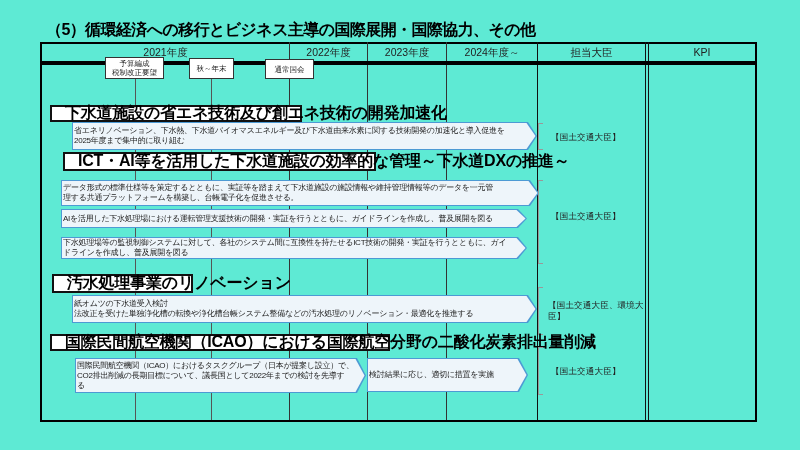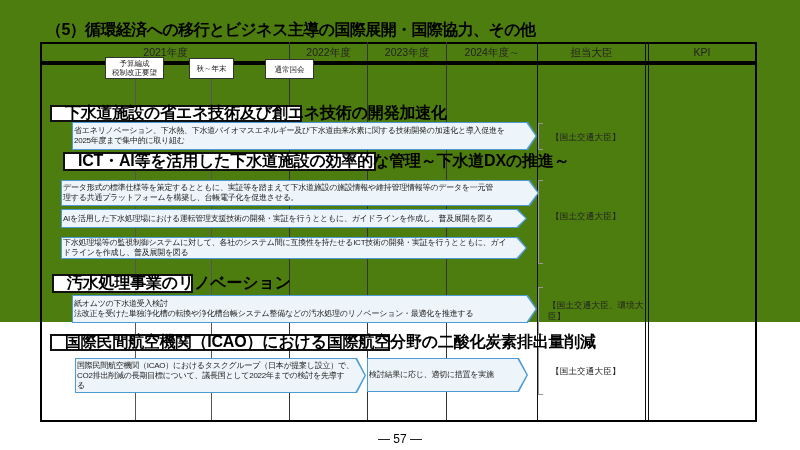--- a/index.html
+++ b/index.html
@@ -1,17 +1,17 @@
 <!DOCTYPE html>
 <html><head>
   <meta charset="utf-8">
   <style>
     html, body { margin: 0; padding: 0; background: #ffffff; }
     body { width: 800px; height: 450px; overflow: hidden; }
-    #page { position: relative; width: 800px; height: 322px; background: #4d7c0f;
+    #page { position: relative; width: 800px; height: 450px; background: #5eead4;
             font-family: "Liberation Sans", "DejaVu Sans", sans-serif; color: #111; }
     .abs { position: absolute; }
     .page-title { left: 46px; top: 20px; font-size: 16px; font-weight: bold; letter-spacing: -0.6px; white-space: nowrap; color: #000; }
     .frame { left: 40px; top: 42px; width: 713px; height: 376px; border: 2px solid #000; }
     .thick-rule { left: 40px; top: 61px; width: 717px; height: 4px; background: #000; }
     .vline { width: 1px; background: #333; }
     .vline-light { width: 1px; background: #555; }
     .hdr { top: 43px; height: 18px; line-height: 18px; font-size: 10.5px; text-align: center; color: #222; white-space: nowrap; }
     .milestone { background: #fff; border: 1px solid #333; font-size: 7.5px; line-height: 9px; text-align: center;
                  display: flex; align-items: center; justify-content: center; white-space: pre-line; color: #222; }
@@ -112,14 +112,13 @@
   <div class="abs arrow" style="left:367px;top:358px;width:161px;height:34px;">
     <div class="edge"></div>
       <div class="fill"></div>
     <div class="txt">検討結果に応じ、適切に措置を実施</div>
   </div>
   <div class="abs bracket" style="left:538px;top:347px;height:46px;"></div>
   <div class="abs minister" style="left:551px;top:366px;width:92px;">【国土交通大臣】</div>
 
   <div class="abs minister" style="left:652px;top:70px;width:100px;"></div>
 
-  <div class="abs page-num">— 57 —</div>
 </div>
 
 </body></html>

